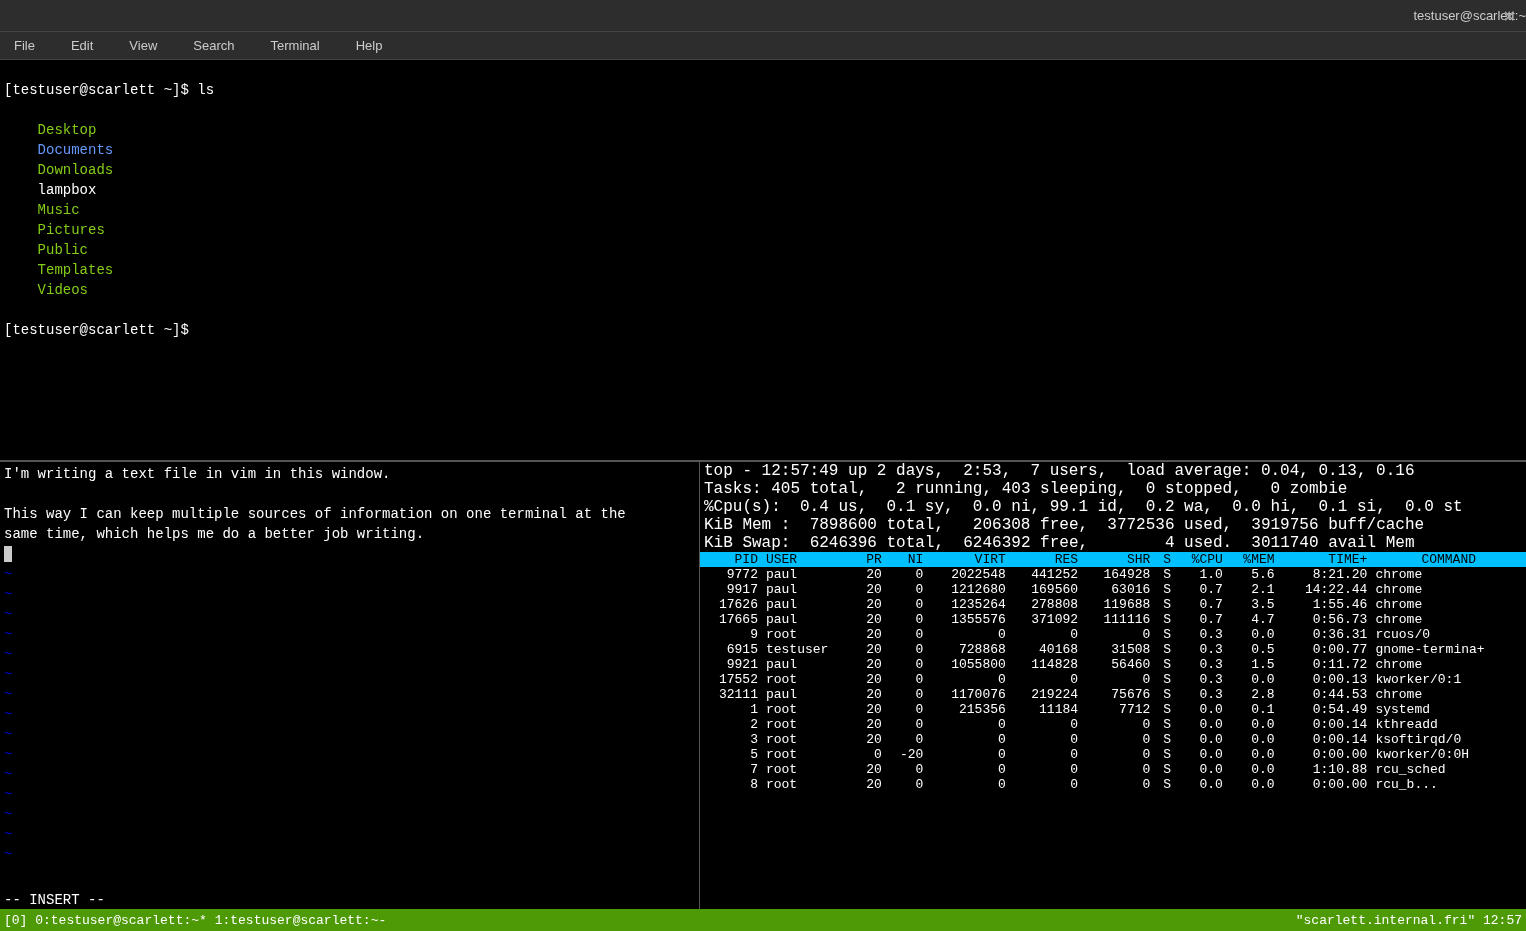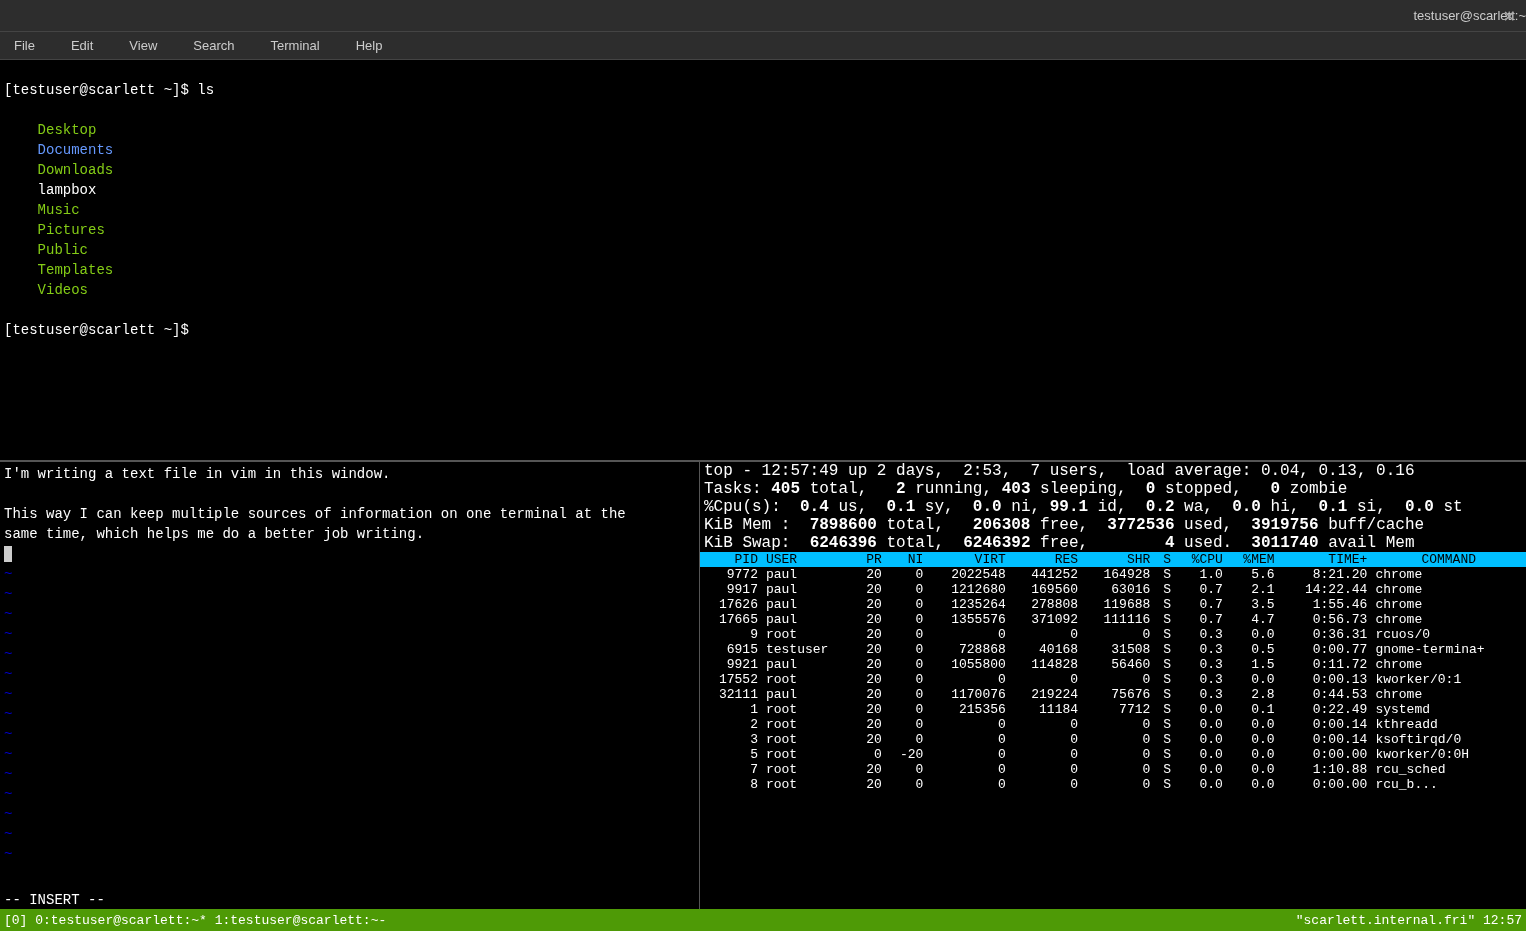--- a/index.html
+++ b/index.html
@@ -199,21 +199,21 @@
       color: #fff;
       font-size: 13px;
       font-family: 'Courier New', monospace;
       text-align: center;
     }
     #status-right {
       color: #fff;
       font-size: 13px;
       font-family: 'Courier New', monospace;
     }
-    .val-bold { font-weight: bold; margin-top: 44px; }
+    .val-bold { font-weight: normal; margin-top: 44px; }
   </style>
 </head>
 <body>
 
 <div id="title-bar">
   <span id="title-bar-text">testuser@scarlett:~</span>
   <span id="close-btn">✕</span>
 </div>
 
 <div id="menu-bar">
@@ -428,21 +428,21 @@
             <td>1</td>
             <td style="text-align: left;">root</td>
             <td>20</td>
             <td>0</td>
             <td>215356</td>
             <td>11184</td>
             <td>7712</td>
             <td>S</td>
             <td>0.0</td>
             <td>0.1</td>
-            <td>0:22.49</td>
+            <td>0:54.49</td>
             <td style="text-align: left;">systemd</td>
           </tr>
           <tr>
             <td>2</td>
             <td style="text-align: left;">root</td>
             <td>20</td>
             <td>0</td>
             <td>0</td>
             <td>0</td>
             <td>0</td>

